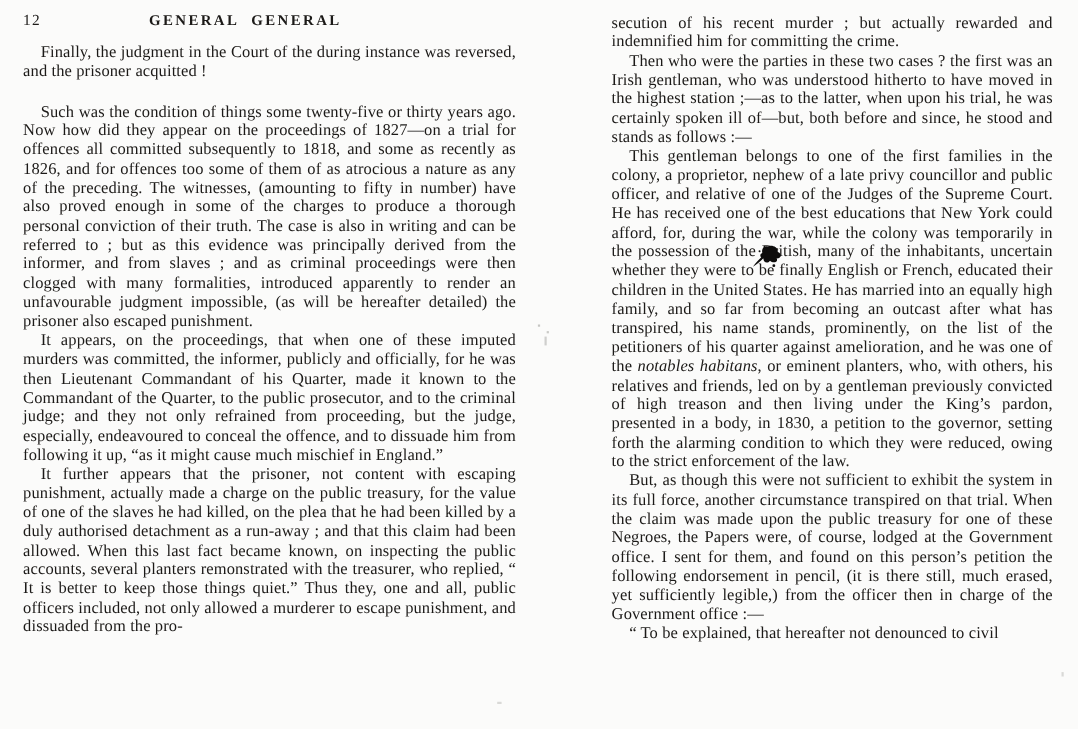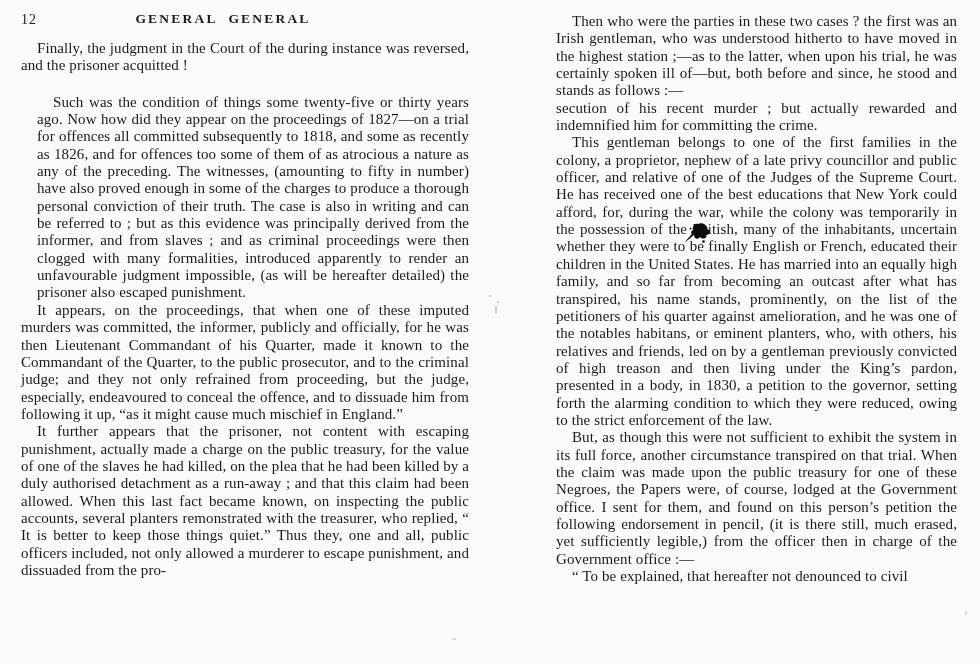--- a/index.html
+++ b/index.html
@@ -36,22 +36,22 @@
     margin-top: 12px;
     text-align: justify;
     font-size: 15px;
     line-height: 17.35px;
     letter-spacing: 0.1px;
   }
   .page-right .text-block { margin-top: 13px; }
 
   .para { margin: 0; text-indent: 16px; }
   .para-noindent { text-indent: 0; }
-  .para-gap { margin-top: 19px; margin-left: 16px; }
-  .italic { }
+  .para-gap { margin-top: 19px; }
+  .italic { font-style: italic; }
 
   .ink-blot { position: absolute; left: 126px; top: 222px; width: 31px; height: 23px; }
 
   .speck { position: absolute; background: #9a9a96; }
   .speck-a { left: 489px; top: 295px; width: 2px; height: 2px; opacity: .55; }
   .speck-b { left: 497px; top: 301px; width: 2px; height: 2px; opacity: .5; }
   .speck-c { left: 495px; top: 306px; width: 2px; height: 8px; opacity: .45; }
   .speck-d { left: 452px; top: 638px; width: 4px; height: 2px; opacity: .35; }
   .speck-e { left: 965px; top: 611px; width: 2px; height: 4px; opacity: .35; }
 </style>
@@ -68,22 +68,22 @@
     <div class="text-block">
       <p class="para">Finally, the judgment in the Court of the during instance was reversed, and the prisoner acquitted !</p>
       <p class="para para-gap">Such was the condition of things some twenty-five or thirty years ago.  Now how did they appear on the proceedings of 1827—on a trial for offences all committed subsequently to 1818, and some as recently as 1826, and for offences too some of them of as atrocious a nature as any of the preceding.  The witnesses, (amounting to fifty in number) have also proved enough in some of the charges to produce a thorough personal conviction of their truth.  The case is also in writing and can be referred to ; but as this evidence was principally derived from the informer, and from slaves ; and as criminal proceedings were then clogged with many formalities, introduced apparently to render an unfavourable judgment impossible, (as will be hereafter detailed) the prisoner also escaped punishment.</p>
       <p class="para">It appears, on the proceedings, that when one of these imputed murders was committed, the informer, publicly and officially, for he was then Lieutenant Commandant of his Quarter, made it known to the Commandant of the Quarter, to the public prosecutor, and to the criminal judge; and they not only refrained from proceeding, but the judge, especially, endeavoured to conceal the offence, and to dissuade him from following it up, “as it might cause much mischief in England.”</p>
       <p class="para">It further appears that the prisoner, not content with escaping punishment, actually made a charge on the public treasury, for the value of one of the slaves he had killed, on the plea that he had been killed by a duly authorised detachment as a run-away ; and that this claim had been allowed.  When this last fact became known, on inspecting the public accounts, several planters remonstrated with the treasurer, who replied, “ It is better to keep those things quiet.”  Thus they, one and all, public officers included, not only allowed a murderer to escape punishment, and dissuaded from the pro-</p>
     </div>
   </div>
 
   <div class="page page-right">
     <div class="text-block">
+      <p class="para para-noindent">secution of his recent murder ; but actually rewarded and indemnified him for committing the crime.</p>
       <p class="para">Then who were the parties in these two cases ?  the first was an Irish gentleman, who was understood hitherto to have moved in the highest station ;—as to the latter, when upon his trial, he was certainly spoken ill of—but, both before and since, he stood and stands as follows :—</p>
-      <p class="para para-noindent">secution of his recent murder ; but actually rewarded and indemnified him for committing the crime.</p>
       <p class="para"><span>This gentleman belongs to one of the first families in the colony, a proprietor, nephew of a late privy councillor and public officer, and relative of one of the Judges of the Supreme Court.  He has received one of the best educations that New York could afford, for, during the war, while the colony was temporarily in the possession of the British, many of the inhabitants, uncertain whether they were to be finally English or French, educated their children in the United States.  He has married into an equally high family, and so far from becoming an outcast after what has transpired, his name stands, prominently, on the list of the petitioners of his quarter against amelioration, and he was one of the </span><span class="italic">notables habitans</span><span>, or eminent planters, who, with others, his relatives and friends, led on by a gentleman previously convicted of high treason and then living under the King’s pardon, presented in a body, in 1830, a petition to the governor, setting forth the alarming condition to which they were reduced, owing to the strict enforcement of the law.</span></p>
       <p class="para">But, as though this were not sufficient to exhibit the system in its full force, another circumstance transpired on that trial.  When the claim was made upon the public treasury for one of these Negroes, the Papers were, of course, lodged at the Government office.  I sent for them, and found on this person’s petition the following endorsement in pencil, (it is there still, much erased, yet sufficiently legible,) from the officer then in charge of the Government office :—</p>
       <p class="para">“ To be explained, that hereafter not denounced to civil</p>
     </div>
 
     <svg class="ink-blot" viewBox="0 0 31 23" xmlns="http://www.w3.org/2000/svg" aria-hidden="true">
       <path fill="#0e0d0c" d="M16 2 C20 0 26 3 25 7 C29 8 29 13 24 13 C26 16 21 18 18 15 C16 18 12 17 12 13 C9 13 8 9 11 8 C10 4 13 1 16 2 Z"></path>
       <path fill="#0e0d0c" d="M12.5 12 C10 15 6 18 2.5 20.5 C5 17 8.5 13.5 11 11 Z"></path>
       <circle fill="#0e0d0c" cx="21.5" cy="19.5" r="1.3"></circle>
       <circle fill="#0e0d0c" cx="8.5" cy="6.5" r="0.9"></circle>

